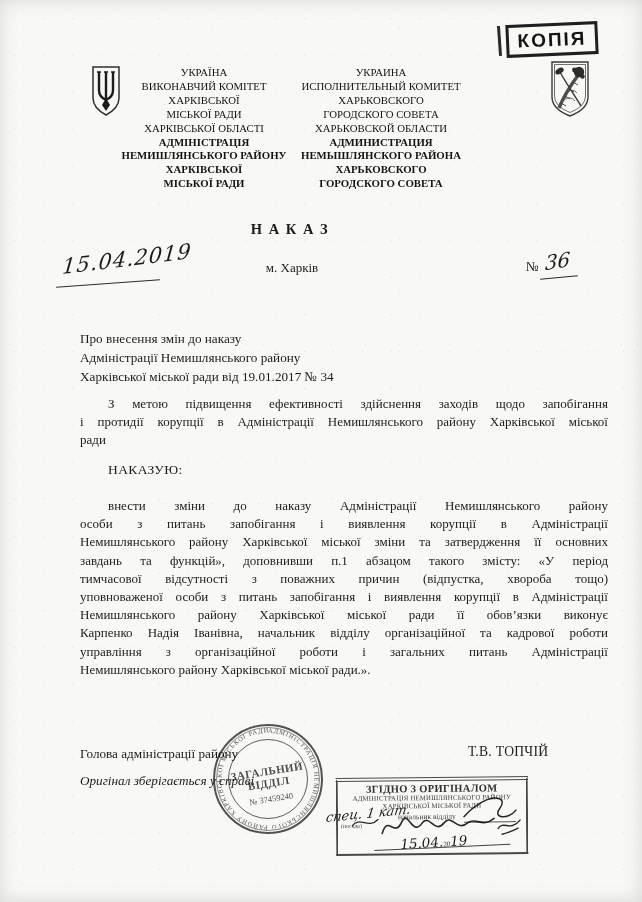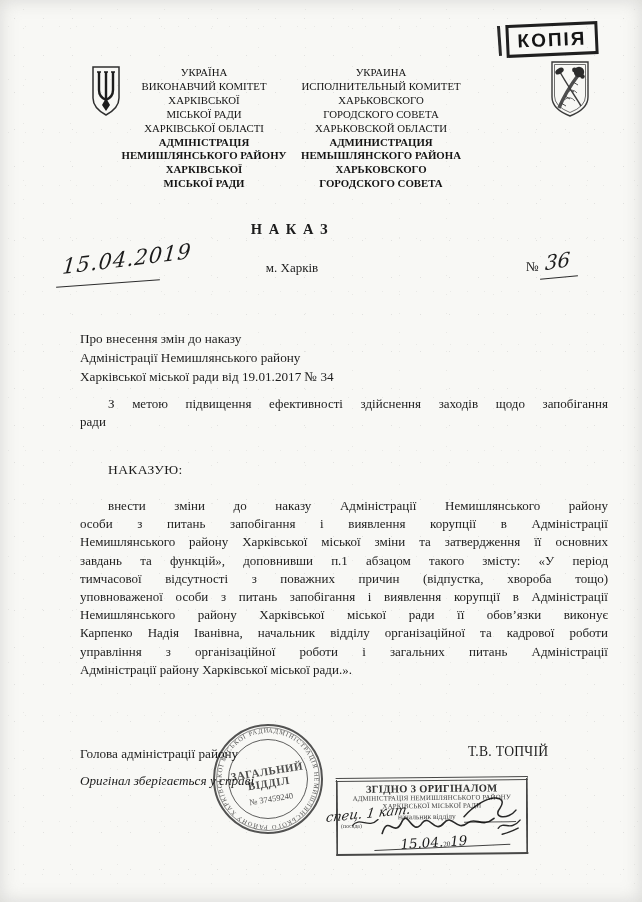--- a/index.html
+++ b/index.html
@@ -135,36 +135,37 @@
   <div class="abs num-underline"></div>
 
   <div class="abs subject">
     <div>Про внесення змін до наказу</div>
     <div>Адміністрації Немишлянського району</div>
     <div>Харківської міської ради від 19.01.2017 № 34</div>
   </div>
 
   <div class="abs para">
     <div class="jl indent">З метою підвищення ефективності здійснення заходів щодо запобігання</div>
+    <div class="jl">і протидії корупції в Адміністрації Немишлянського району Харківської міської</div>
     <div class="jl-last">ради</div>
   </div>
 
   <div class="abs order-word">НАКАЗУЮ:</div>
 
   <div class="abs para body-para">
     <div class="jl indent">внести зміни до наказу Адміністрації Немишлянського району</div>
     <div class="jl">особи з питань запобігання і виявлення корупції в Адміністрації</div>
     <div class="jl">Немишлянського району Харківської міської зміни та затвердження її основних</div>
     <div class="jl">завдань та функцій», доповнивши п.1 абзацом такого змісту: «У період</div>
     <div class="jl">тимчасової відсутності з поважних причин (відпустка, хвороба тощо)</div>
     <div class="jl">уповноваженої особи з питань запобігання і виявлення корупції в Адміністрації</div>
     <div class="jl">Немишлянського району Харківської міської ради її обов’язки виконує</div>
     <div class="jl">Карпенко Надія Іванівна, начальник відділу організаційної та кадрової роботи</div>
     <div class="jl">управління з організаційної роботи і загальних питань Адміністрації</div>
-    <div class="jl-last">Адміністрації району Харківської міської ради.».</div>
+    <div class="jl-last">Немишлянського району Харківської міської ради.».</div>
   </div>
 
   <div class="abs signoff-pos">Голова адміністрації району</div>
   <div class="abs signoff-name">Т.В. ТОПЧІЙ</div>
   <div class="abs orig-note">Оригінал зберігається у справі</div>
 
   <svg class="abs round-stamp" width="118" height="118" viewBox="-59 -59 118 118">
     <defs>
       <path id="ringPath" d="M 0,-46.5 A 46.5,46.5 0 1,1 -0.03,-46.5"></path>
     </defs>

